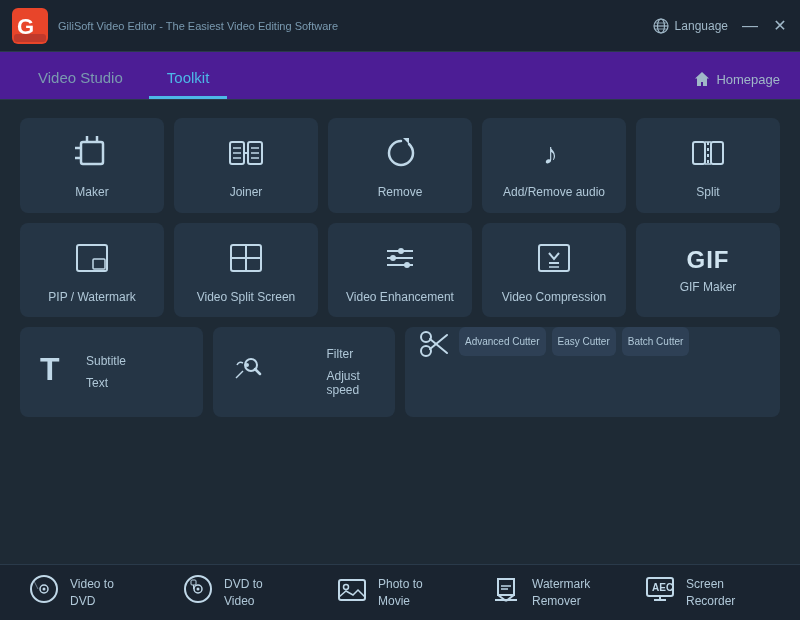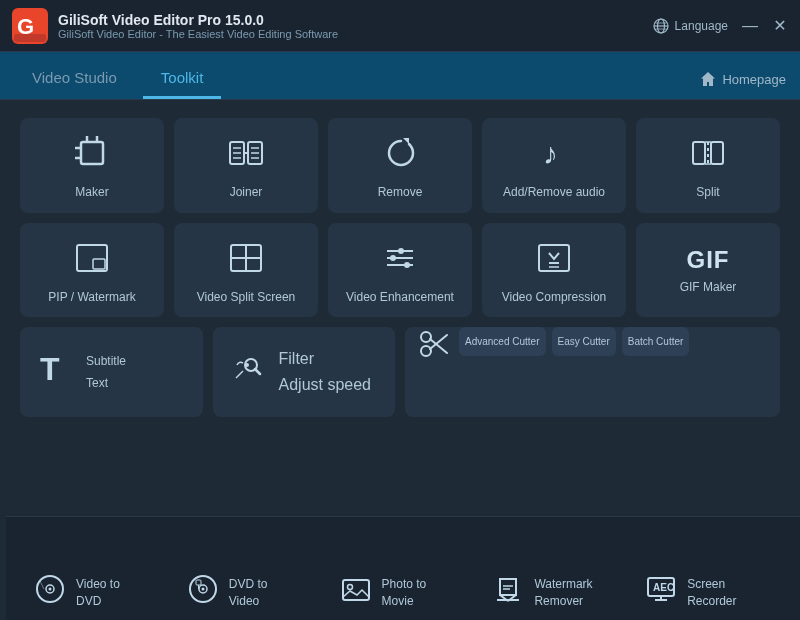--- a/index.html
+++ b/index.html
@@ -35,25 +35,25 @@
       display: flex; align-items: center; gap: 6px;
       font-size: 12px; color: #a0b8c8; cursor: pointer;
     }
     .titlebar-btn {
       width: 16px; height: 16px; display: flex; align-items: center; justify-content: center;
       font-size: 16px; color: #a0b8c8; cursor: pointer; line-height: 1;
     }
 
     
     .navbar {
-      background: #0c4a6e;
+      background: #4c1d95;
       height: 48px;
       display: flex;
       align-items: flex-end;
-      padding: 0 14px;
+      padding: 0 20px;
       border-bottom: 1px solid #2a3a4a;
     }
     .nav-tab {
       padding: 10px 18px;
       font-size: 15px;
       cursor: pointer;
       color: #7a9ab0;
       border-bottom: 3px solid transparent;
       margin-right: 8px;
     }
@@ -153,22 +153,23 @@
       font-size: 30px;
       color: #d0e4f0;
       flex-shrink: 0;
     }
     .card-filter-labels {
       display: flex;
       flex-direction: column;
       gap: 8px;
     }
     .card-filter-labels span {
-      font-size: 16px;
+      font-size: 12px;
       color: #b0c8d8;
+      margin-left: 48px;
     }
 
     .card-cutters {
       background: #253545;
       border-radius: 8px;
       display: flex;
       align-items: flex-start;
       padding: 0 12px;
       cursor: pointer;
       min-height: 90px;
@@ -199,28 +200,27 @@
       text-align: center;
       line-height: 1.3;
     }
 
     
     .bottom-bar {
       position: absolute;
       bottom: 0;
       left: 0;
       right: 0;
-      height: 104px;
+      height: 56px;
       background: #1a2430;
       border-top: 1px solid #2a3a4a;
       display: flex;
-      align-items: flex-end;
+      align-items: flex-start;
       padding: 0 20px;
       gap: 10px;
-      margin-left: 6px;
     }
     .bottom-item {
       display: flex;
       align-items: center;
       gap: 10px;
       flex: 1;
       cursor: pointer;
       padding: 8px;
       border-radius: 8px;
     }
@@ -248,21 +248,20 @@
 
 <div class="titlebar">
 
   <svg class="titlebar-logo" viewBox="0 0 36 36">
     <rect width="36" height="36" rx="6" fill="#e8452a"></rect>
     <text x="5" y="26" font-size="22" font-weight="bold" fill="white">G</text>
     <rect x="2" y="26" width="32" height="8" rx="3" fill="#c0392b"></rect>
   </svg>
 
   <div class="titlebar-text">
-    <div class="titlebar-title">GiliSoft Video Editor Pro 15.0.0</div>
     <div class="titlebar-subtitle">GiliSoft Video Editor - The Easiest Video Editing Software</div>
   </div>
 
   <div class="titlebar-controls">
     <div class="lang-btn">
       <svg width="16" height="16" viewBox="0 0 16 16" fill="#a0b8c8">
         <circle cx="8" cy="8" r="7" stroke="#a0b8c8" stroke-width="1.2" fill="none"></circle>
         <ellipse cx="8" cy="8" rx="3.5" ry="7" stroke="#a0b8c8" stroke-width="1.2" fill="none"></ellipse>
         <line x1="1" y1="8" x2="15" y2="8" stroke="#a0b8c8" stroke-width="1.2"></line>
         <line x1="2.5" y1="5" x2="13.5" y2="5" stroke="#a0b8c8" stroke-width="0.8"></line>

